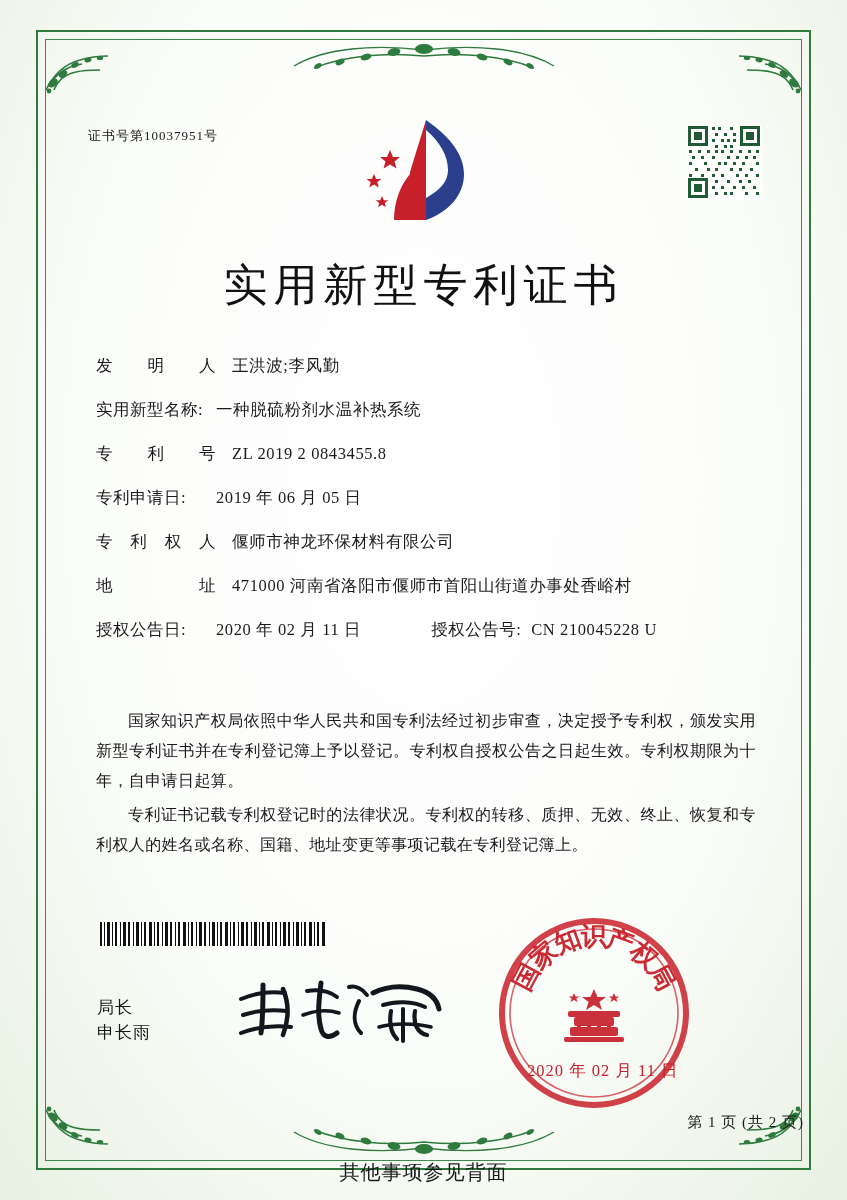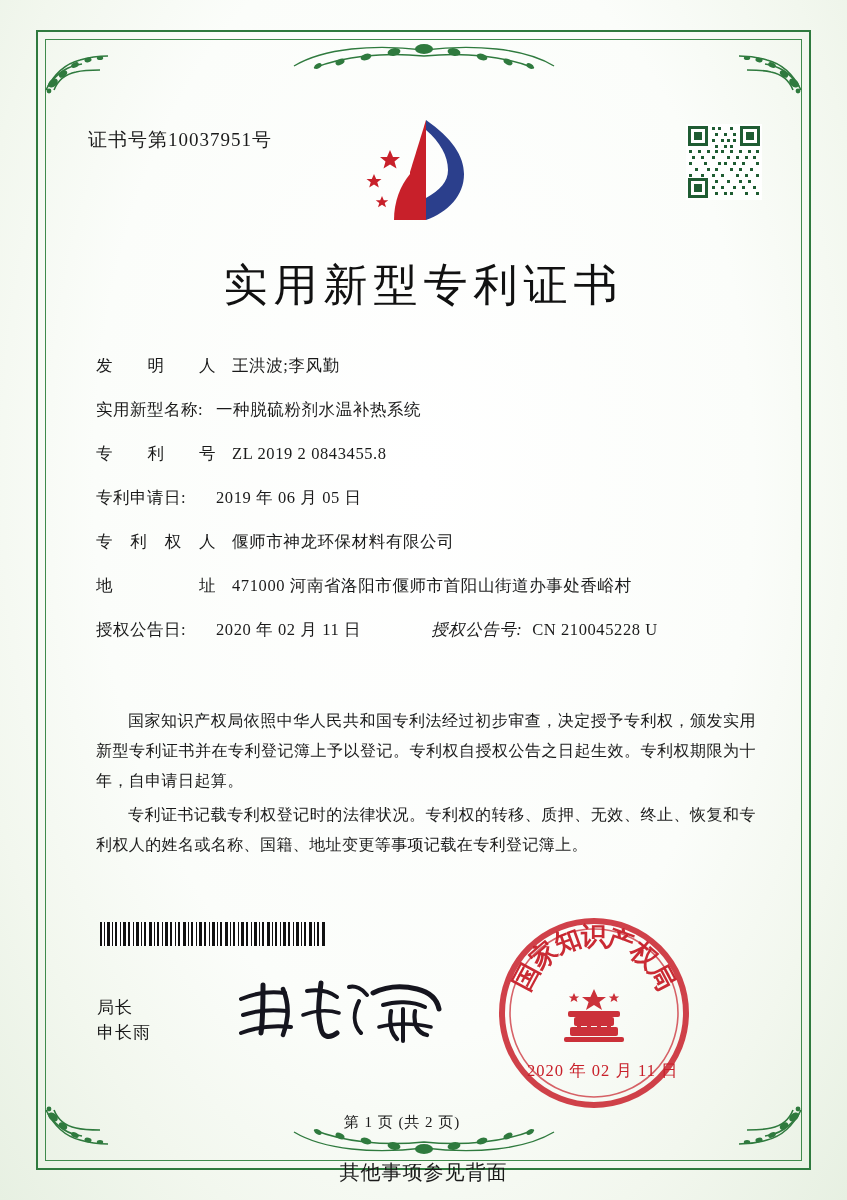--- a/index.html
+++ b/index.html
@@ -61,21 +61,21 @@
     width: 300px; height: 40px;
   }
   .edge-orn svg { width: 100%; height: 100%; display: block; }
   .edge-orn.top { left: 274px; top: 36px; }
   .edge-orn.bottom { left: 274px; top: 1122px; transform: scaleY(-1); }
 
   
   .cert-no {
     position: absolute;
     left: 88px; top: 127px;
-    font-size: 19px;
+    font-size: 13px;
     letter-spacing: 1px;
     white-space: nowrap;
   }
 
   .emblem {
     position: absolute;
     left: 360px; top: 112px;
     width: 120px; height: 118px;
   }
   .emblem svg { width: 100%; height: 100%; display: block; }
@@ -127,21 +127,20 @@
     flex: 0 0 120px;
     padding-right: 16px;
     box-sizing: content-box;
   }
   .field-value {
     letter-spacing: 0.6px;
   }
   .field-row.double .field-label2 {
     margin-left: 70px;
     letter-spacing: 0.5px;
-    font-style: italic;
   }
   .field-row.double .field-value2 {
     margin-left: 10px;
     letter-spacing: 0.6px;
   }
 
   
   .paragraphs {
     position: absolute;
     left: 96px; top: 706px;
@@ -194,21 +193,21 @@
     color: #c8202a;
     letter-spacing: 1px;
     white-space: nowrap;
   }
 
   
   .page-no {
     position: absolute;
     left: 0; top: 1113px;
     width: 804px;
-    text-align: center;
+    text-align: right;
     font-size: 15px;
     letter-spacing: 1px;
   }
   .footnote {
     position: absolute;
     left: 0; top: 1159px;
     width: 847px;
     text-align: center;
     font-size: 20px;
     letter-spacing: 1px;

